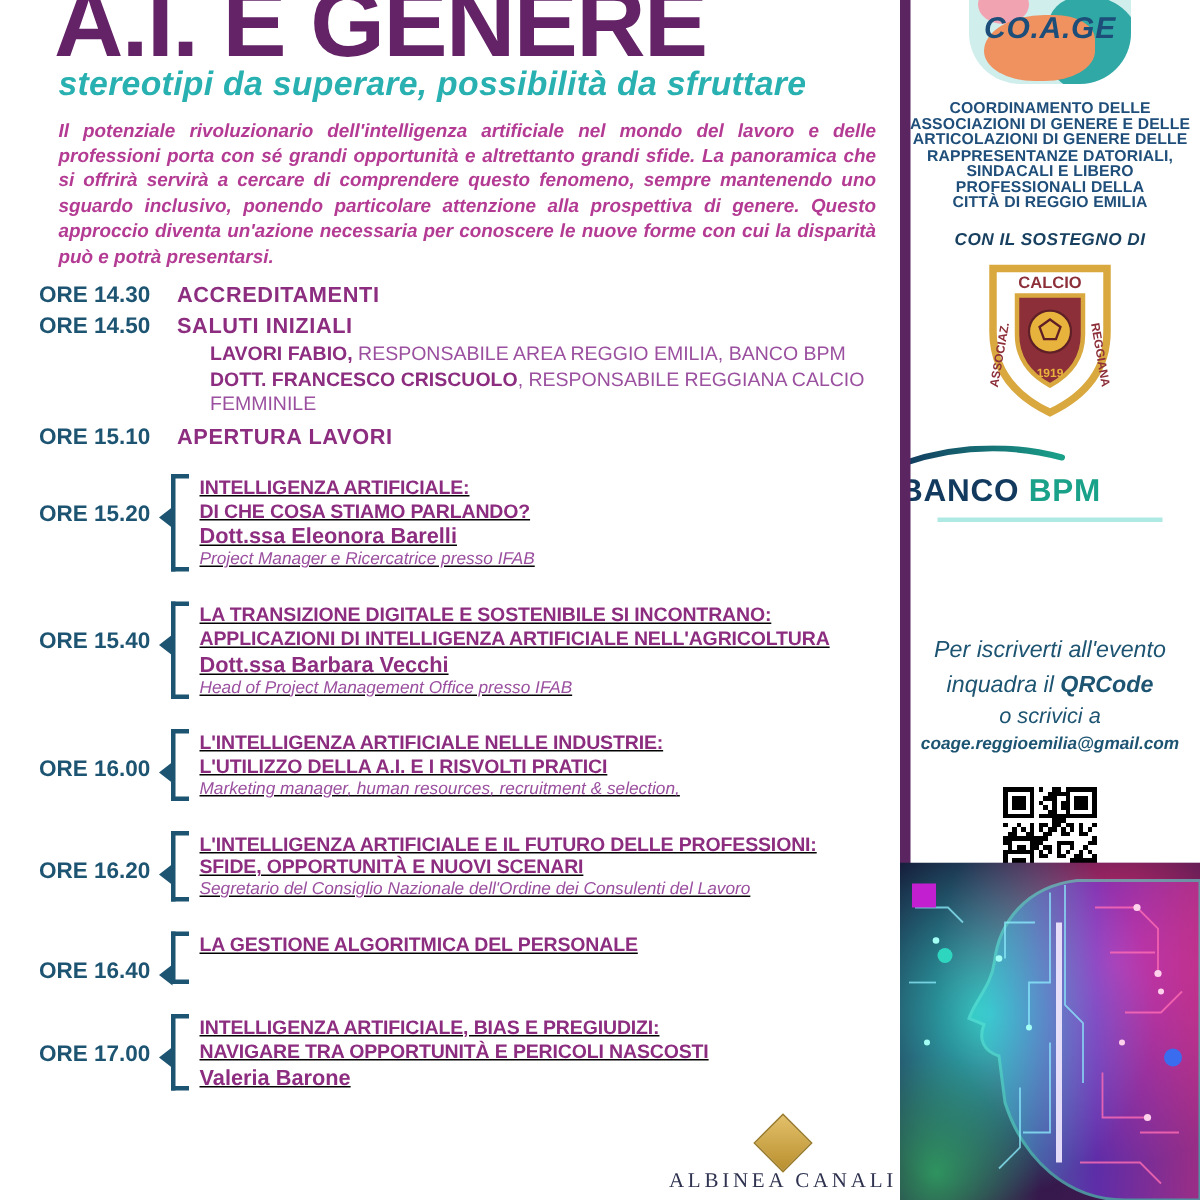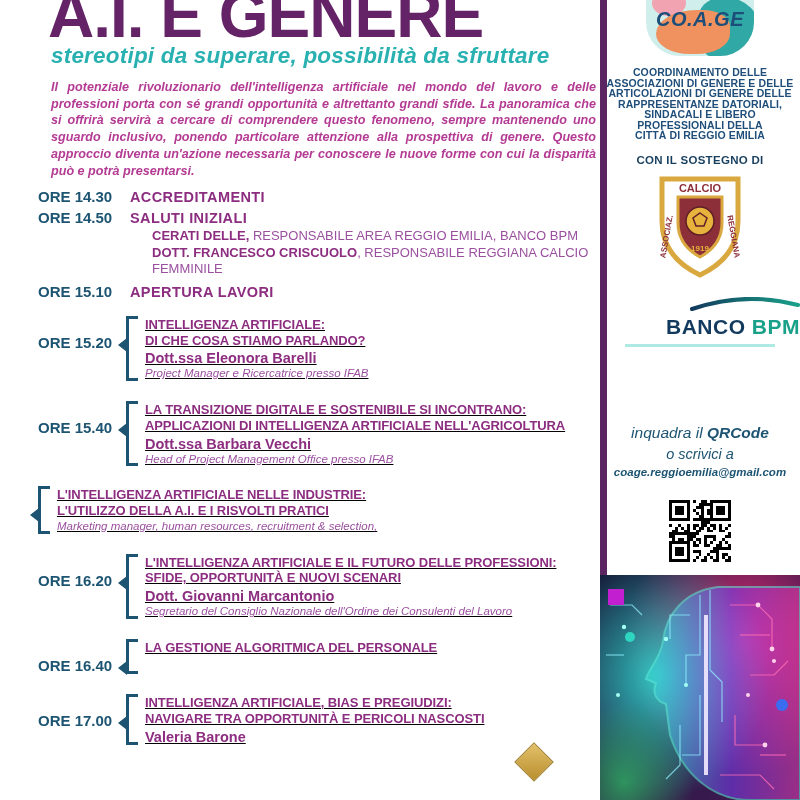--- a/index.html
+++ b/index.html
@@ -1,19 +1,19 @@
 <!DOCTYPE html>
 <html><head>
 <meta charset="utf-8">
 <style>
   html,body{margin:0;padding:0;background:#fff;}
   .poster{position:relative;width:800px;height:800px;overflow:hidden;background:#fff;
           font-family:"Liberation Sans",sans-serif;}
   
-  .main{position:absolute;left:16px;top:0;width:600px;height:800px;padding-left:22px;box-sizing:border-box;}
+  .main{position:absolute;left:4px;top:0;width:600px;height:800px;padding-left:22px;box-sizing:border-box;}
   .title{margin:-17px 0 0 10px;font-size:64px;line-height:1;font-weight:bold;color:#632366;letter-spacing:-1px;white-space:nowrap;}
   .subtitle{margin:-4px 0 0 13px;font-size:22.5px;font-weight:bold;font-style:italic;color:#29b1b1;letter-spacing:0.2px;white-space:nowrap;}
   .intro{margin:10px 20px 0 13px;font-size:12.6px;line-height:1.33;font-style:italic;font-weight:600;color:#b43b93;text-align:justify;}
   .prelines{white-space:pre-line;}
   
   .row{display:flex;align-items:baseline;}
   .time{flex:0 0 88px;font-size:15px;font-weight:bold;color:#1d5472;white-space:nowrap;}
   .stitle{font-size:14.5px;font-weight:bold;color:#8c2d80;letter-spacing:0.4px;margin-left:4px;}
   .spk-block{margin:2px 0 0 114px;}
   .spk{font-size:13px;line-height:1.24;color:#9a4f9f;}
@@ -36,23 +36,23 @@
   
   .sidebar{position:absolute;left:600px;top:0;width:200px;height:800px;}
   .pbar{position:absolute;left:0;top:0;width:7px;height:578px;background:#5a2560;}
   .coage{position:relative;width:108px;height:124px;margin:-68px auto 0 auto;border-radius:34px;background:#cfeeec;overflow:hidden;}
   .blob{position:absolute;border-radius:50%;}
   .blob.pink{left:6px;top:58px;width:34px;height:26px;background:#f2a3b1;}
   .blob.teal{left:52px;top:66px;width:62px;height:62px;background:#2fa8a6;border-radius:40% 60% 55% 45%;}
   .blob.orange{left:10px;top:78px;width:74px;height:44px;background:#ef9260;border-radius:60% 40% 50% 50%;}
   .coage-text{position:absolute;left:0;right:0;top:76px;text-align:center;font-size:20px;font-weight:bold;font-style:italic;color:#1d4e79;letter-spacing:0.5px;z-index:2;}
   .coord{margin:11px 6px 0 6px;text-align:center;font-size:10.5px;line-height:1.0;font-weight:bold;color:#1e4e79;letter-spacing:0.1px;}
-  .support{margin-top:13px;text-align:center;font-size:11.5px;font-weight:bold;color:#173f5f;letter-spacing:0.3px;}
+  .support{margin-top:13px;text-align:center;font-size:11.5px;font-weight:bold;color:#173f5f;letter-spacing:0.3px;font-style:italic;}
   .crest{display:block;margin:7px auto 0 auto;}
-  .banco{margin-top:18px;text-align:right;}
+  .banco{margin-top:18px;text-align:left;}
   .banco-text{font-size:21px;font-weight:bold;letter-spacing:0.5px;}
   .banco-text .b1{color:#123a5e;} .banco-text .b2{color:#1aa189;}
   .banco-line{width:150px;height:3px;background:#aee9e4;margin:5px auto 0 auto;}
   .register{margin-top:74px;text-align:center;color:#1d5472;font-style:italic;}
   .register .r1{font-size:15.5px;line-height:1.5;}
   .register .r2{font-size:15.5px;line-height:1.5;}
   .register .r2 b{font-weight:bold;}
   .register .r3{font-size:14.5px;line-height:1.4;}
   .register .mail{font-size:11.5px;font-weight:bold;line-height:1.5;}
   .qr{display:block;margin:13px auto 0 auto;}
@@ -72,21 +72,21 @@
     <div class="row mt9">
       <span class="time">ORE 14.30</span>
       <span class="stitle">ACCREDITAMENTI</span>
     </div>
 
     <div class="row mt4">
       <span class="time">ORE 14.50</span>
       <span class="stitle">SALUTI INIZIALI</span>
     </div>
     <div class="spk-block">
-      <div class="spk"><b>CERATI DELLE,</b><span> RESPONSABILE AREA REGGIO EMILIA, BANCO BPM</span></div>
+      <div class="spk"><b>LAVORI FABIO,</b><span> RESPONSABILE AREA REGGIO EMILIA, BANCO BPM</span></div>
       <div class="spk"><b>DOTT. FRANCESCO CRISCUOLO</b><span>, RESPONSABILE REGGIANA CALCIO FEMMINILE</span></div>
     </div>
 
     <div class="row mt6">
       <span class="time">ORE 15.10</span>
       <span class="stitle">APERTURA LAVORI</span>
     </div>
 
     <div class="brow mt16">
       <span class="time">ORE 15.20</span>
@@ -108,39 +108,39 @@
         </div>
       <div class="bcontent">
         <div class="btitle prelines">LA TRANSIZIONE DIGITALE E SOSTENIBILE SI INCONTRANO:
 APPLICAZIONI DI INTELLIGENZA ARTIFICIALE NELL'AGRICOLTURA</div>
         <div class="bname">Dott.ssa Barbara Vecchi</div>
         <div class="brole prelines">Head of Project Management Office presso IFAB</div>
       </div>
     </div>
 
     <div class="brow mt20">
+      <span class="time">ORE 16.00</span>
       <div class="bracket">
           <span class="notch"></span>
         </div>
       <div class="bcontent">
         <div class="btitle prelines">L'INTELLIGENZA ARTIFICIALE NELLE INDUSTRIE:
 L'UTILIZZO DELLA A.I. E I RISVOLTI PRATICI</div>
         <div class="brole prelines">Marketing manager, human resources, recruitment &amp; selection,</div>
       </div>
     </div>
 
     <div class="brow mt20">
       <span class="time">ORE 16.20</span>
       <div class="bracket">
           <span class="notch"></span>
         </div>
       <div class="bcontent">
         <div class="btitle prelines">L'INTELLIGENZA ARTIFICIALE E IL FUTURO DELLE PROFESSIONI:
 SFIDE, OPPORTUNITÀ E NUOVI SCENARI</div>
-        <div class="bname">Dott. Giovanni Marcantonio</div>
         <div class="brole prelines">Segretario del Consiglio Nazionale dell'Ordine dei Consulenti del Lavoro</div>
       </div>
     </div>
 
     <div class="brow mt20">
       <span class="time">ORE 16.40</span>
       <div class="bracket">
           <span class="notch"></span>
         </div>
       <div class="bcontent">
@@ -156,20 +156,21 @@
       <div class="bcontent">
         <div class="btitle prelines">INTELLIGENZA ARTIFICIALE, BIAS E PREGIUDIZI:
 NAVIGARE TRA OPPORTUNITÀ E PERICOLI NASCOSTI</div>
         <div class="bname">Valeria Barone</div>
 
       </div>
     </div>
 
     <div class="albinea">
       <div class="diamond"></div>
+      <div class="albinea-text">ALBINEA CANALI</div>
     </div>
   </div>
 
   <div class="sidebar">
     <div class="pbar"></div>
 
     <div class="coage">
       <span class="blob pink"></span>
       <span class="blob teal"></span>
       <span class="blob orange"></span>
@@ -206,20 +207,21 @@
           </defs>
         <path d="M2,12 Q55,-6 108,8" fill="none" stroke="url(#sw)" stroke-width="4" stroke-linecap="round"></path>
       </svg>
       <div class="banco-text">
         <span class="b1">BANCO</span> <span class="b2">BPM</span>
       </div>
       <div class="banco-line"></div>
     </div>
 
     <div class="register">
+      <div class="r1">Per iscriverti all'evento</div>
       <div class="r2"><span>inquadra il </span><b>QRCode</b></div>
       <div class="r3">o scrivici a</div>
       <div class="mail">coage.reggioemilia@gmail.com</div>
     </div>
 
     <svg class="qr" id="qr-svg" width="74" height="74" viewBox="0 0 25 25" shape-rendering="crispEdges">
         <rect x="0" y="0" width="25" height="25" fill="#ffffff"></rect>
         <rect x="2" y="10" width="1" height="1" fill="#000"></rect>
         <rect x="2" y="13" width="1" height="1" fill="#000"></rect>
         <rect x="2" y="14" width="1" height="1" fill="#000"></rect>

